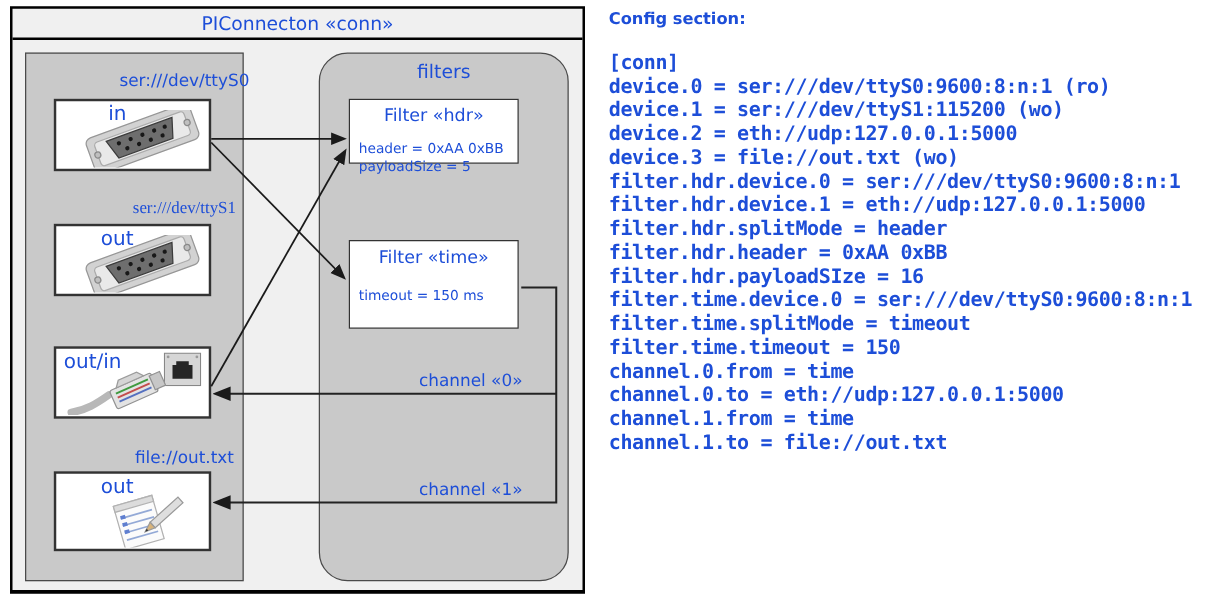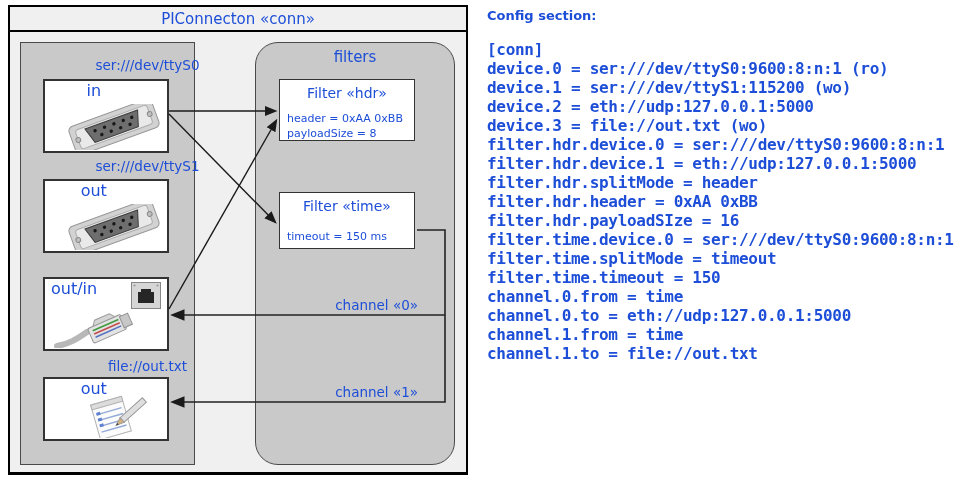--- a/index.html
+++ b/index.html
@@ -10,21 +10,21 @@
   .outer-box{position:absolute;left:8px;top:5px;width:456px;height:465px;
              background:#f0f0f0;border:2px solid #000;border-bottom-width:3px;}
   .title-bar{position:absolute;left:0;top:0;width:100%;height:23px;border-bottom:2px solid #000;
              text-align:center;font-size:15px;line-height:24px;}
   .group{position:absolute;background:#c9c9c9;border:1px solid #4a4a4a;}
   .group-left{left:10px;top:35px;width:173px;height:421px;}
   .group-right{left:245px;top:35px;width:198px;height:421px;border-radius:23px;}
   .filters-label{position:absolute;left:0;top:5px;width:100%;text-align:center;font-size:15px;}
 
   .dev-label{position:absolute;left:0;width:100%;text-align:center;font-size:13.5px;white-space:nowrap;padding-left:40px;}
-  .dev-box{position:absolute;left:22px;width:126px;height:74px;background:#ffffff;border:2px solid #333;box-sizing:border-box;}
+  .dev-box{position:absolute;left:22px;width:126px;height:58px;background:#ffffff;border:2px solid #333;box-sizing:border-box;}
   .port-label{position:absolute;top:1px;font-size:16px;line-height:18px;}
   .port-center{left:0;width:80%;text-align:center;}
   .port-left{left:6px;}
   .dev-icon{position:absolute;}
 
   .filter-box{position:absolute;left:23px;width:136px;background:#ffffff;border:1px solid #333;box-sizing:border-box;}
   .filter-title{position:absolute;left:0;top:5px;width:100%;text-align:center;font-size:14px;}
   .filter-line{position:absolute;left:7px;font-size:11px;white-space:nowrap;}
   .channel-label{position:absolute;right:36px;font-size:13.5px;white-space:nowrap;}
 
@@ -65,21 +65,21 @@
             <circle cx="36" cy="26" r="1.7" fill="#181818"></circle>
               <circle cx="46" cy="26" r="1.7" fill="#181818"></circle>
             <circle cx="56" cy="26" r="1.7" fill="#181818"></circle>
               <circle cx="66" cy="26" r="1.7" fill="#181818"></circle>
             <circle cx="12" cy="23" r="2.4" fill="#bfbfbf" stroke="#8a8a8a"></circle>
             <circle cx="88" cy="23" r="2.4" fill="#bfbfbf" stroke="#8a8a8a"></circle>
           </g>
         </svg>
       </div>
 
-      <div class="dev-label" style="top:115px;">ser:///dev/ttyS1</div>
+      <div class="dev-label" style="top:115px;font-family:Liberation Serif, serif;">ser:///dev/ttyS1</div>
       <div class="dev-box" style="top:136px;">
         <div class="port-label port-center">out</div>
         <svg class="dev-icon" style="right:3px;bottom:1px;" width="100" height="46" viewBox="0 0 100 46">
           <g transform="rotate(-20 50 23)">
             <rect x="6" y="8" width="88" height="30" rx="5" fill="#d2d2d2" stroke="#979797"></rect>
             <rect x="12" y="13" width="76" height="20" rx="3" fill="#e9e9e9" stroke="#ababab"></rect>
             <polygon points="22,15 78,15 73,31 27,31" fill="#6e6e6e" stroke="#3c3c3c"></polygon>
             <circle cx="31" cy="20" r="1.7" fill="#181818"></circle>
               <circle cx="41" cy="20" r="1.7" fill="#181818"></circle>
             <circle cx="51" cy="20" r="1.7" fill="#181818"></circle>
@@ -136,27 +136,27 @@
             <polygon points="41,32 47,32 44,40" fill="#d8b379" stroke="#9a9a9a"></polygon>
             <polygon points="43,37.5 45,37.5 44,40" fill="#333333"></polygon>
           </g>
         </svg>
       </div>
     </div>
 
     <div class="group group-right">
       <div class="filters-label">filters</div>
 
-      <div class="filter-box" style="top:36px;height:62px;">
+      <div class="filter-box" style="top:36px;height:52px;">
         <div class="filter-title">Filter «hdr»</div>
         <div class="filter-line" style="top:32px;">header = 0xAA 0xBB</div>
-        <div class="filter-line" style="top:47px;">payloadSize = 8</div>
+        <div class="filter-line" style="top:47px;">payloadSize = 5</div>
       </div>
 
-      <div class="filter-box" style="top:149px;height:57px;">
+      <div class="filter-box" style="top:149px;height:71px;">
         <div class="filter-title">Filter «time»</div>
         <div class="filter-line" style="top:37px;">timeout = 150 ms</div>
       </div>
 
       <div class="channel-label" style="top:254px;">channel «0»</div>
       <div class="channel-label" style="top:341px;">channel «1»</div>
     </div>
   </div>
 
   <svg class="arrow-layer" viewBox="0 0 964 484">

